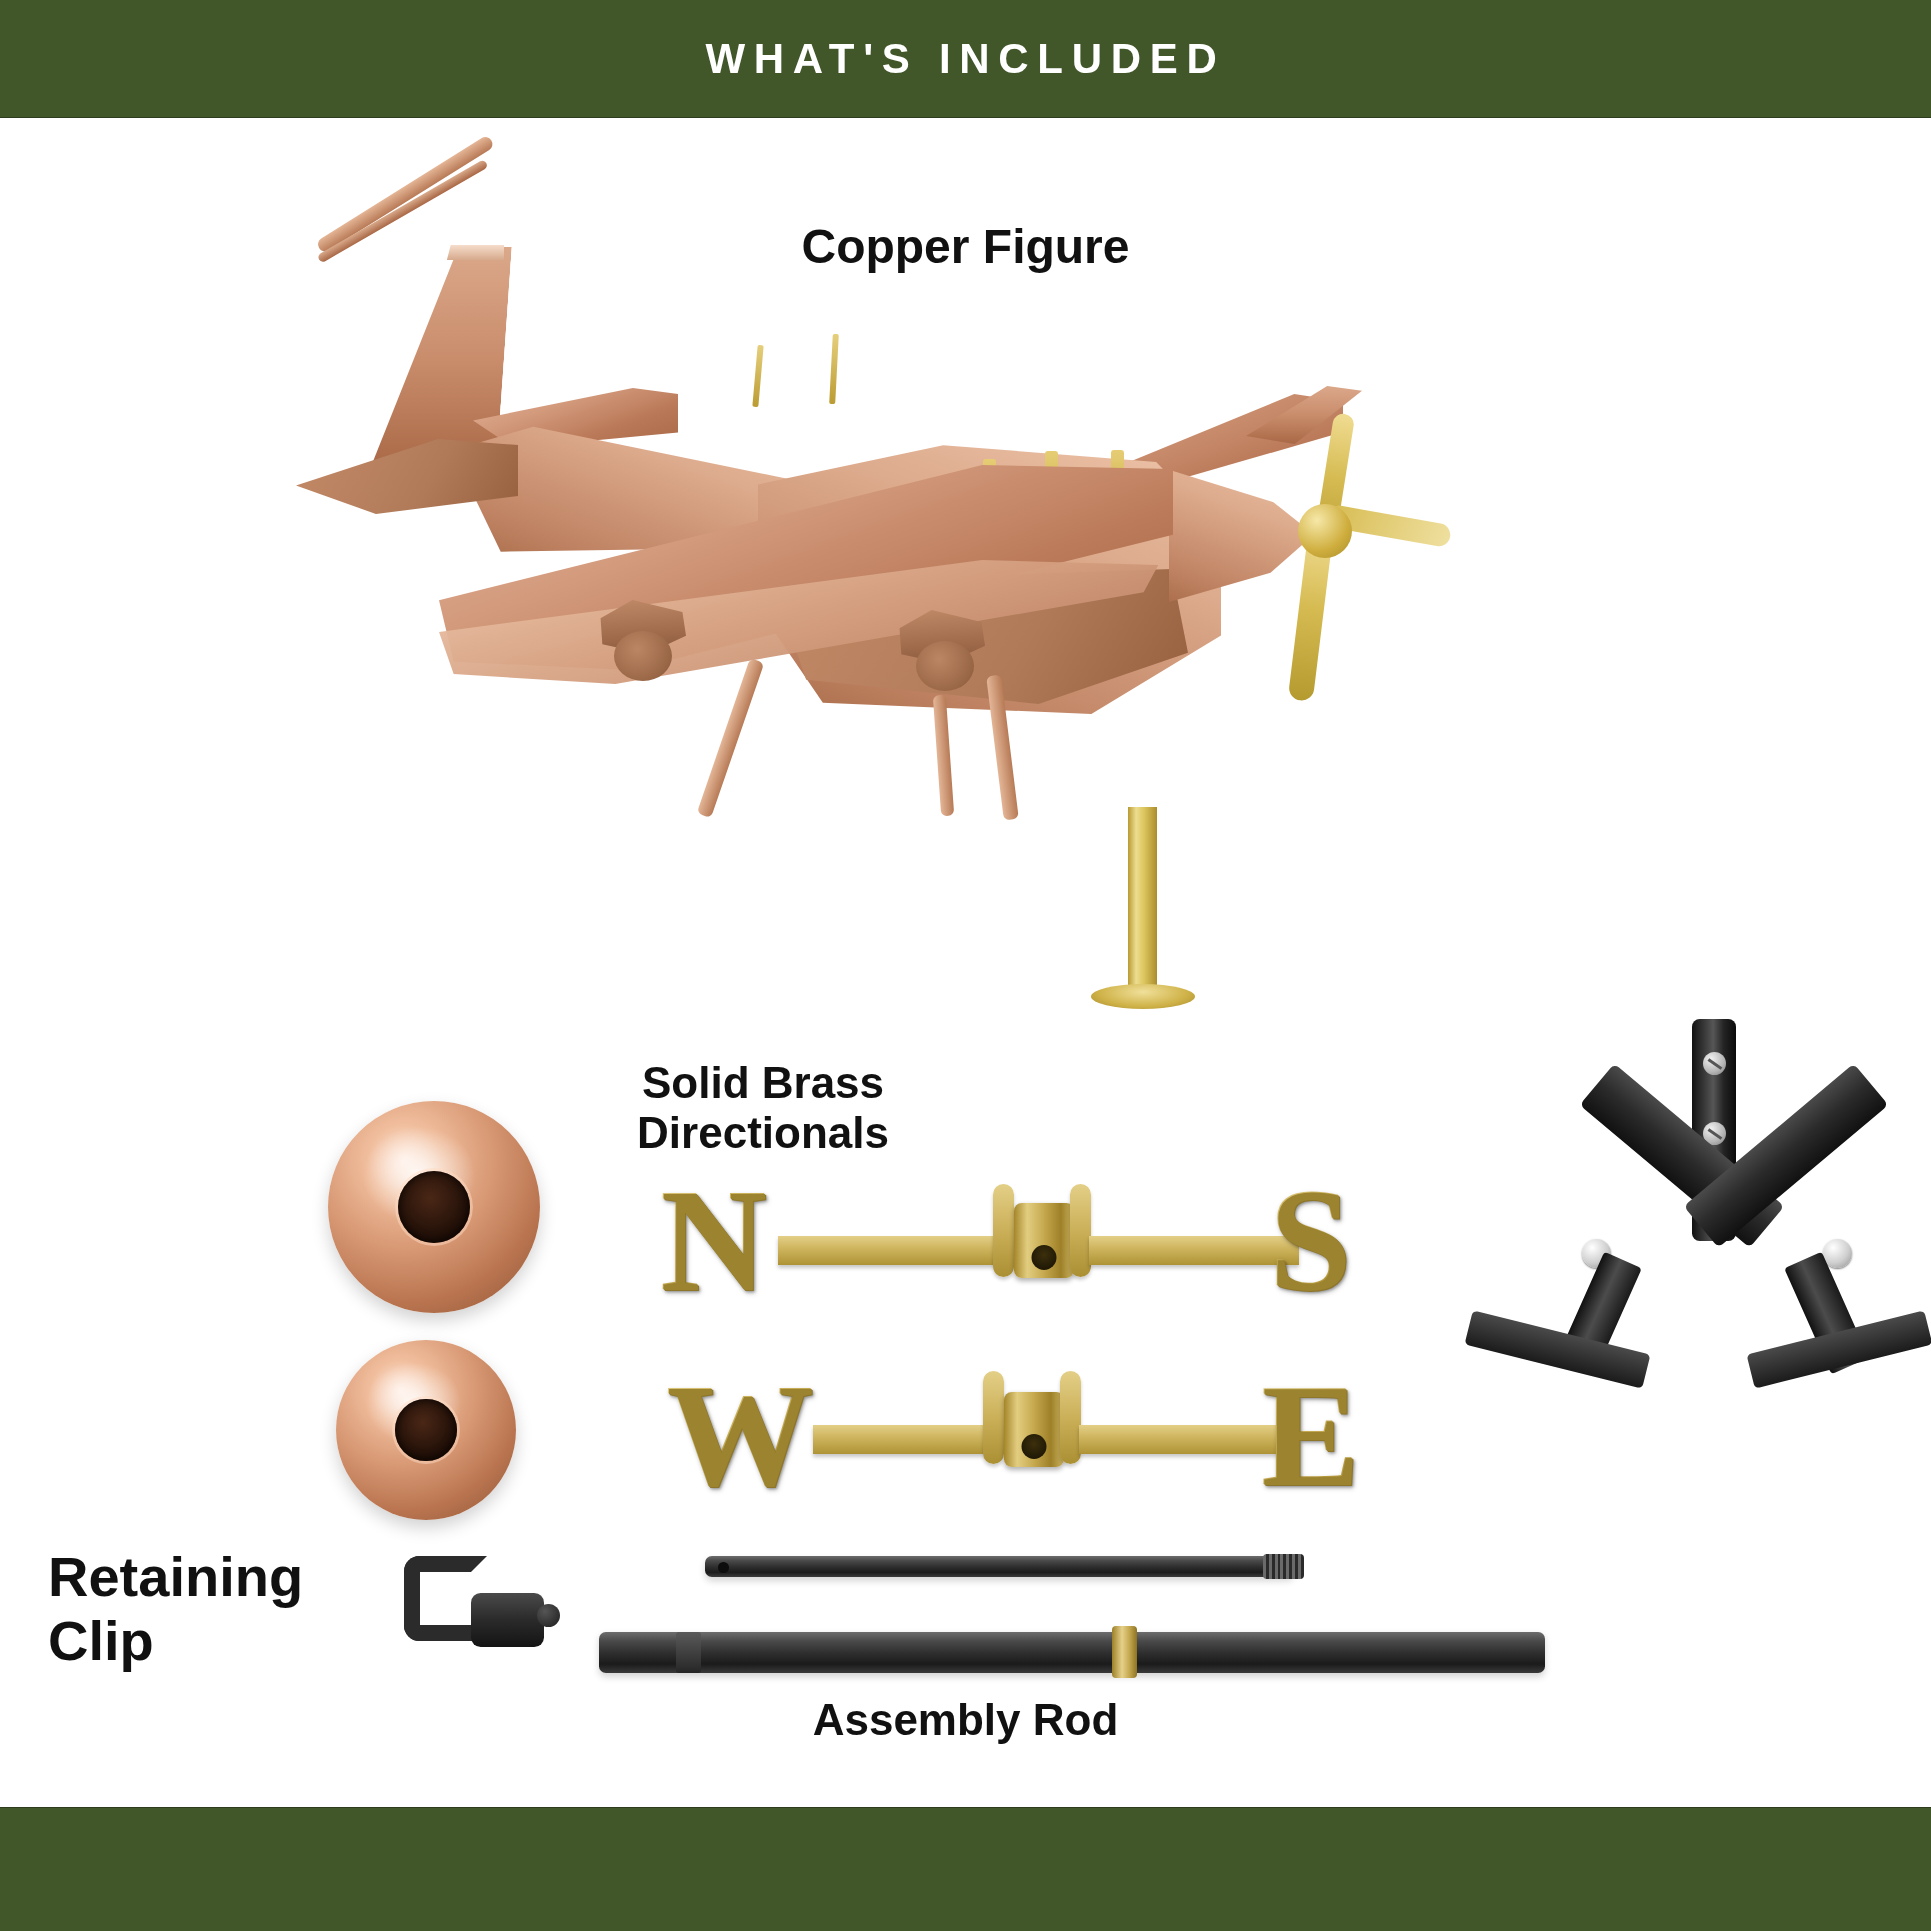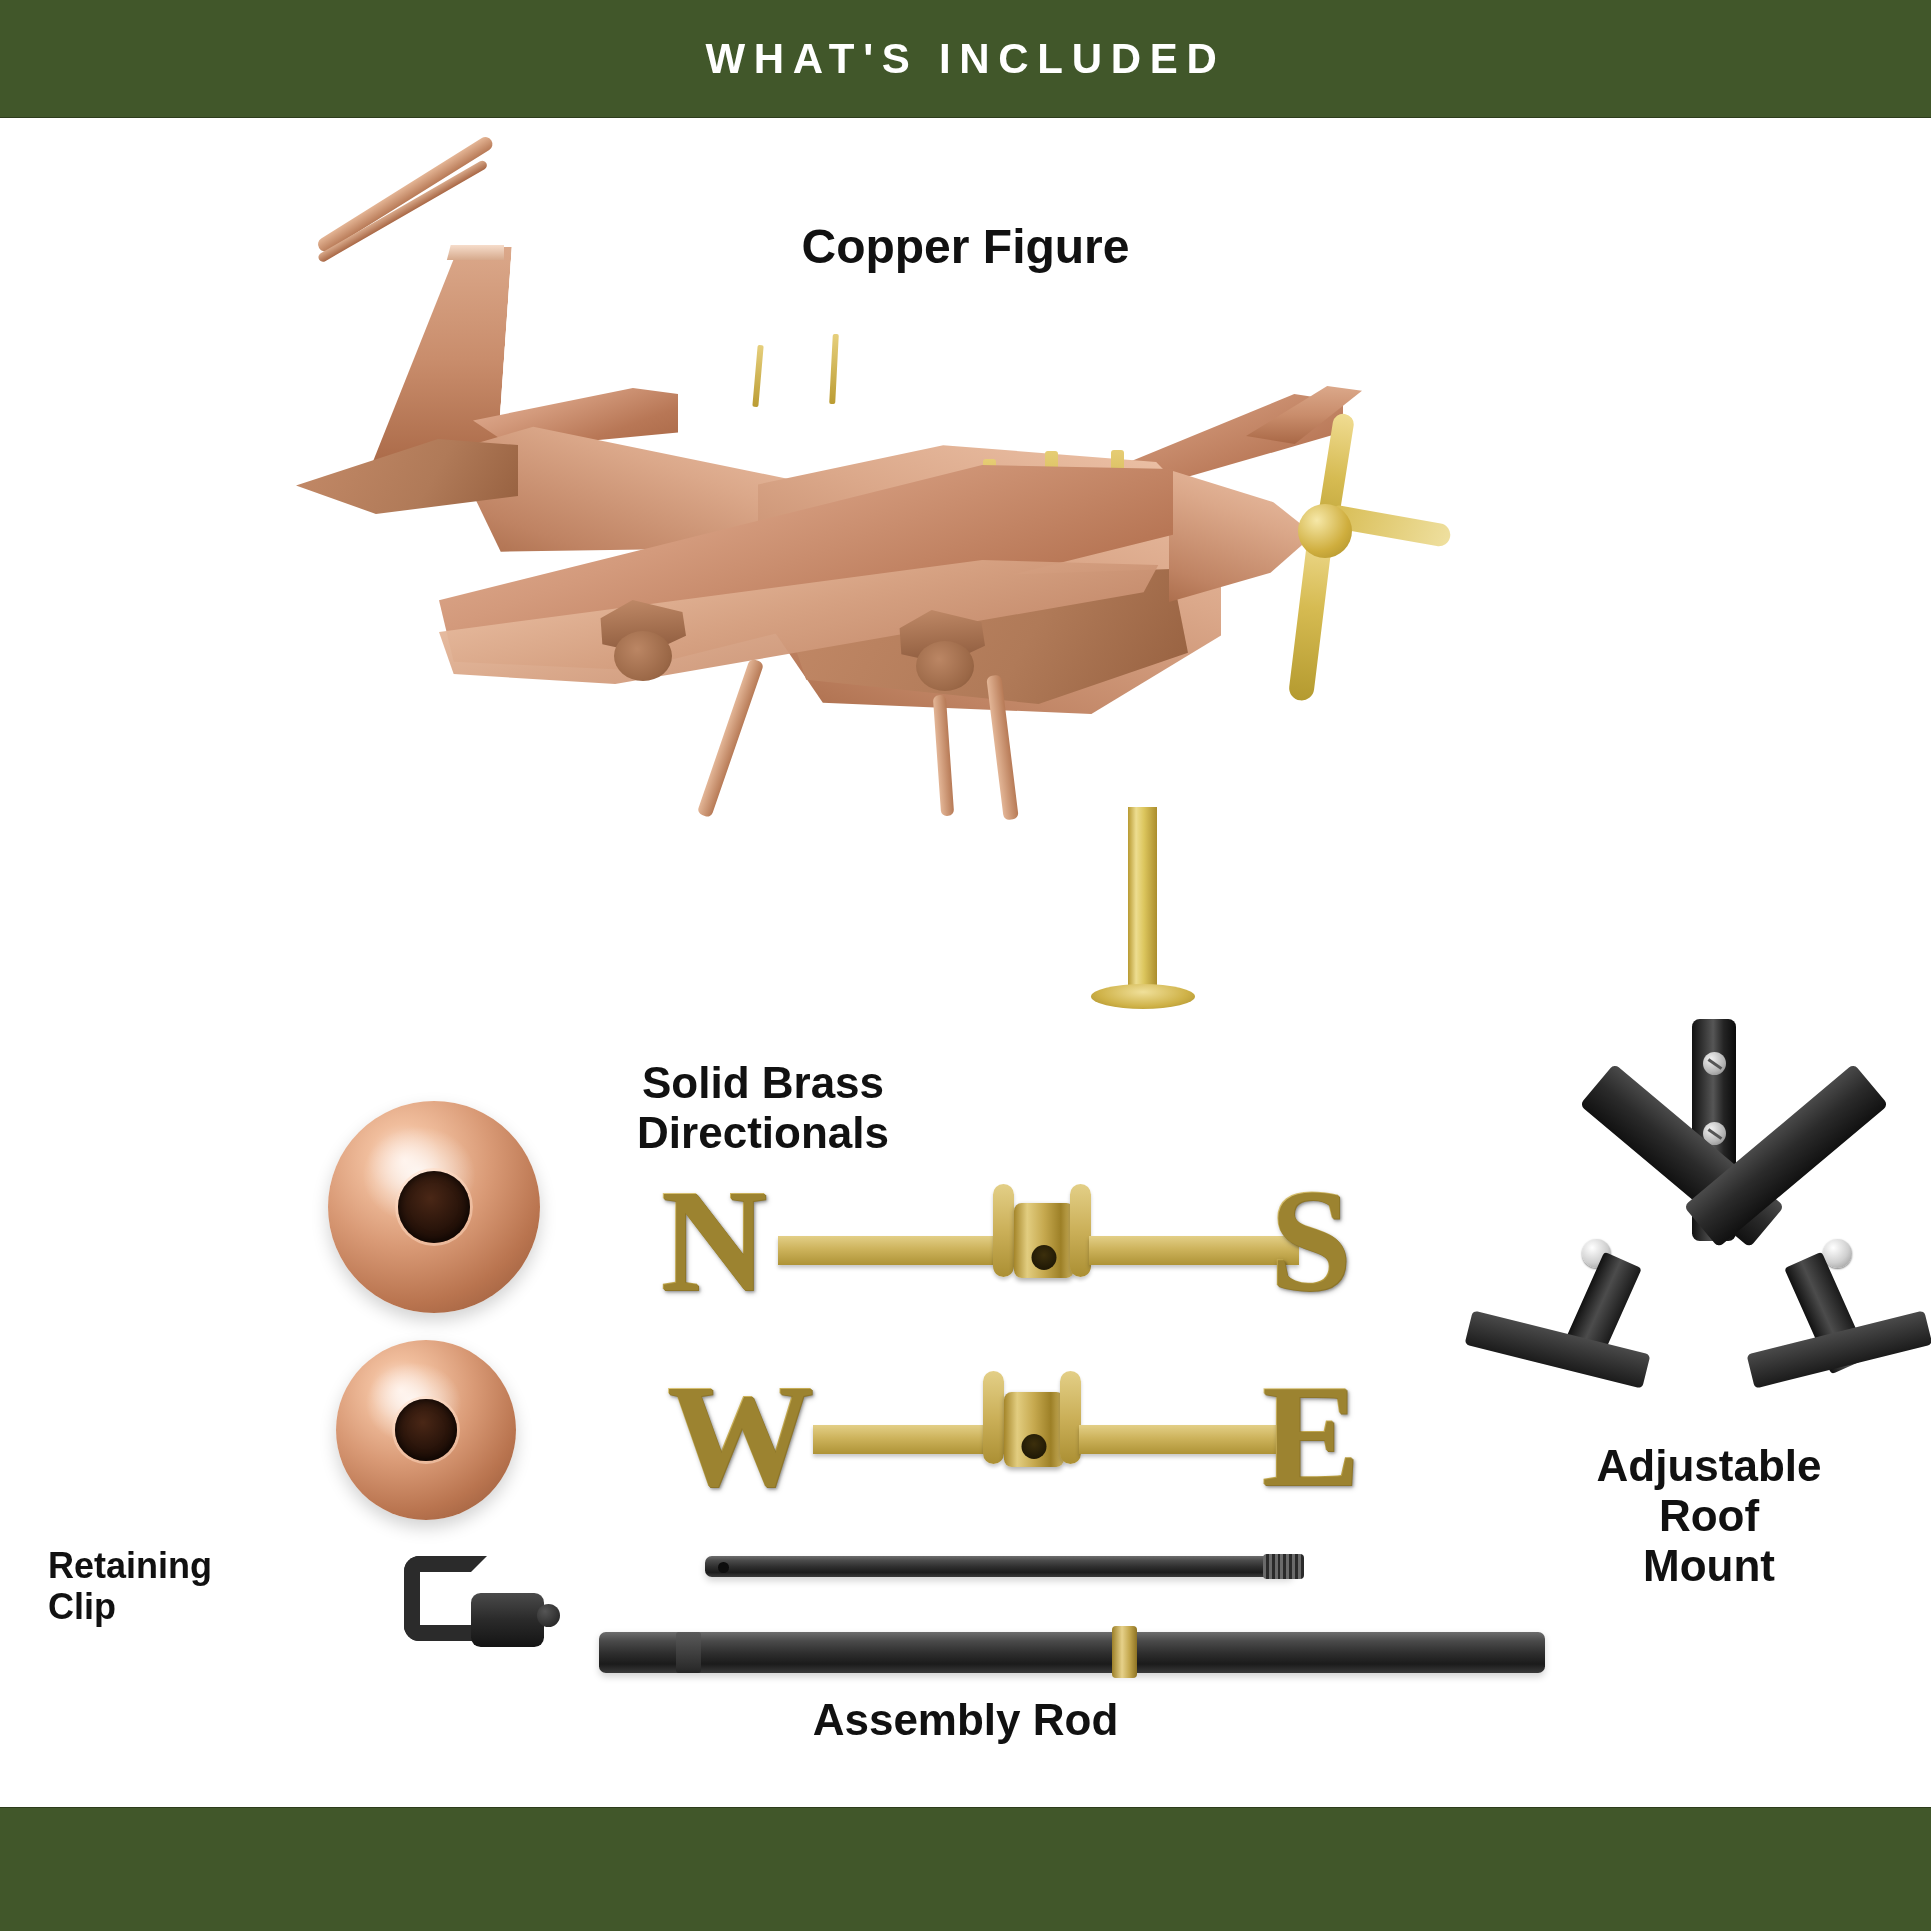--- a/index.html
+++ b/index.html
@@ -38,21 +38,21 @@
     font-weight:700;
     line-height:1.14;
     text-align:center;
     font-family:"Liberation Sans", sans-serif;
     white-space:pre-line;
   }
 
   #lbl-copper-figure { top:220px; left:0; width:1931px; font-size:48px; }
   #lbl-directionals  { top:1058px; left:541px; width:444px; font-size:44px;text-align:center; }
   #lbl-copper-globes { top:1265px; left:48px; width:299px; font-size:44px; text-align:left; }
-  #lbl-retaining-clip{ top:1545px; left:48px; width:319px; font-size:36px; text-align:left;}
+  #lbl-retaining-clip{ top:1545px; left:48px; width:319px; font-size:56px; text-align:left;}
   #lbl-assembly-rod  { top:1695px; left:666px; width:599px; font-size:44px; }
   #lbl-roof-mount    { top:1441px; left:1506px; width:406px; font-size:44px; }
 
   
   .plane { position:absolute; left:319px; top:241px; width:1236px; height:541px; }
 
   .cp { position:absolute; }            
 
   
   .copper-a { background:linear-gradient(160deg,#e8b79c 0%,#d39a7c 35%,#b87756 70%,#a96846 100%); }
@@ -403,23 +403,20 @@
   <div class="dir-row">
     <div class="dir-letter" style="left:666px; top:1361px; font-size:147px;">W</div>
     <div class="dir-arm" style="left:813px; top:1425px; width:193px;"></div>
     <div class="dir-tip" style="left:983px; top:1371px;"></div>
     <div class="dir-hub" style="left:1004px; top:1392px;"></div>
     <div class="dir-tip" style="left:1060px; top:1371px;"></div>
     <div class="dir-arm" style="left:1079px; top:1425px; width:210px;"></div>
     <div class="dir-letter" style="left:1261px; top:1361px; font-size:147px;">E</div>
   </div>
 
-  <div class="label" id="lbl-roof-mount">Adjustable
-Roof
-Mount</div>
 
   <div>
     <div class="rm rm-tube"></div>
     <div class="screw" style="left:1703px; top:1052px; width:23px; height:23px;"></div>
     <div class="screw" style="left:1703px; top:1122px; width:23px; height:23px;"></div>
 
     <div class="rm-arm rm-arm-l"></div>
     <div class="rm-arm rm-arm-r"></div>
 
     <div class="bolt" style="left:1582px; top:1239px; width:29px; height:29px;"></div>

